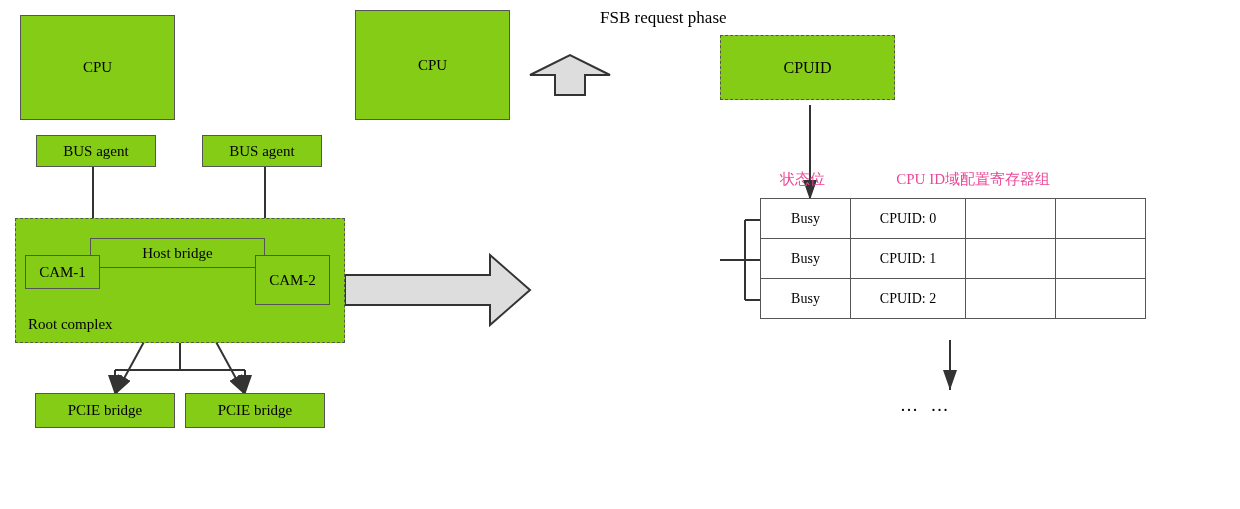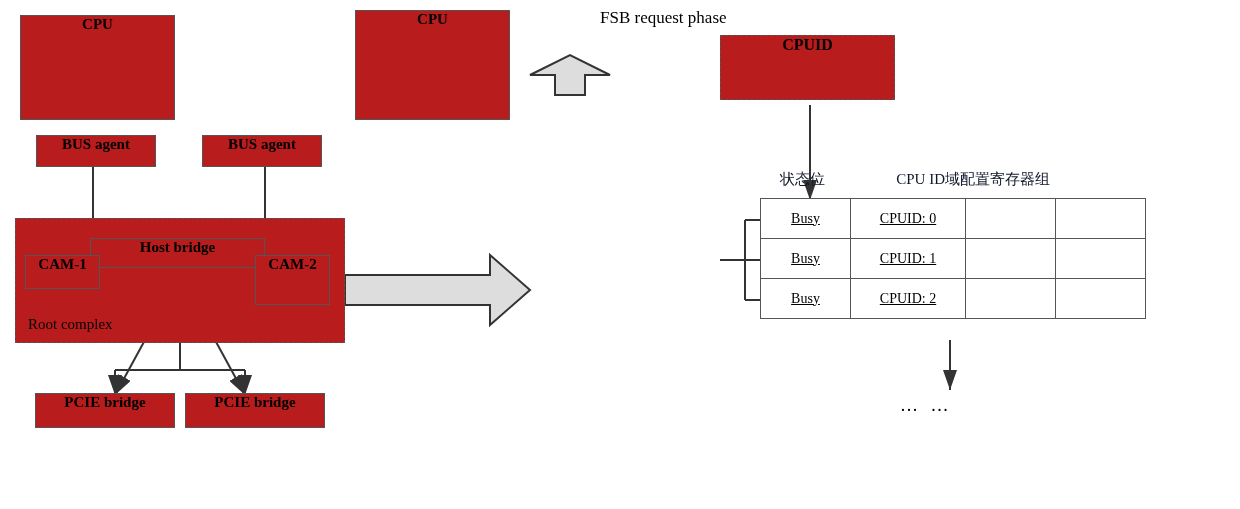--- a/index.html
+++ b/index.html
@@ -16,26 +16,25 @@
     .diagram {
       position: relative;
       width: 1240px;
       height: 509px;
     }
 
     
     .box {
       position: absolute;
       border: 1.5px solid #555;
-      background: #b91c1c;
+      background: #84cc16;
       display: flex;
-      align-items: flex-start;
+      align-items: center;
       justify-content: center;
       text-align: center;
-      font-weight: bold;
     }
 
     .box.dashed {
       border-style: dashed;
     }
 
     
     .state-table {
       position: absolute;
       border-collapse: collapse;
@@ -151,27 +150,27 @@
   </div>
 
   <div class="box" style="left:185px; top:393px; width:140px; height:35px;">
     <span>PCIE bridge</span>
   </div>
 
   <div class="box dashed" style="left:720px; top:35px; width:175px; height:65px;">
     <span style="font-size:16px;">CPUID</span>
   </div>
 
-  <div style="position:absolute; left:760px; top:170px; display:flex; align-items:center; font-size:15px; color:#0f172a;">
+  <div style="position:absolute; left:760px; top:170px; display:flex; align-items:center; font-size:15px; color:#ec4899;">
     <div style="width:85px; text-align:center;">状态位</div>
     <div style="width:115px; text-align:right;">CPU ID域</div>
     <div style="width:175px; text-align:left;">配置寄存器组</div>
   </div>
 
-  <table class="state-table" style="left:760px; top:198px;text-decoration:underline;">
+  <table class="state-table" style="left:760px; top:198px;">
     <tbody>
         <tr>
       <td style="width:85px;">Busy</td>
       <td style="width:115px;">CPUID: 0</td>
       <td style="width:88px;"></td>
       <td style="width:87px;"></td>
     </tr>
     <tr>
       <td>Busy</td>
       <td>CPUID: 1</td>

